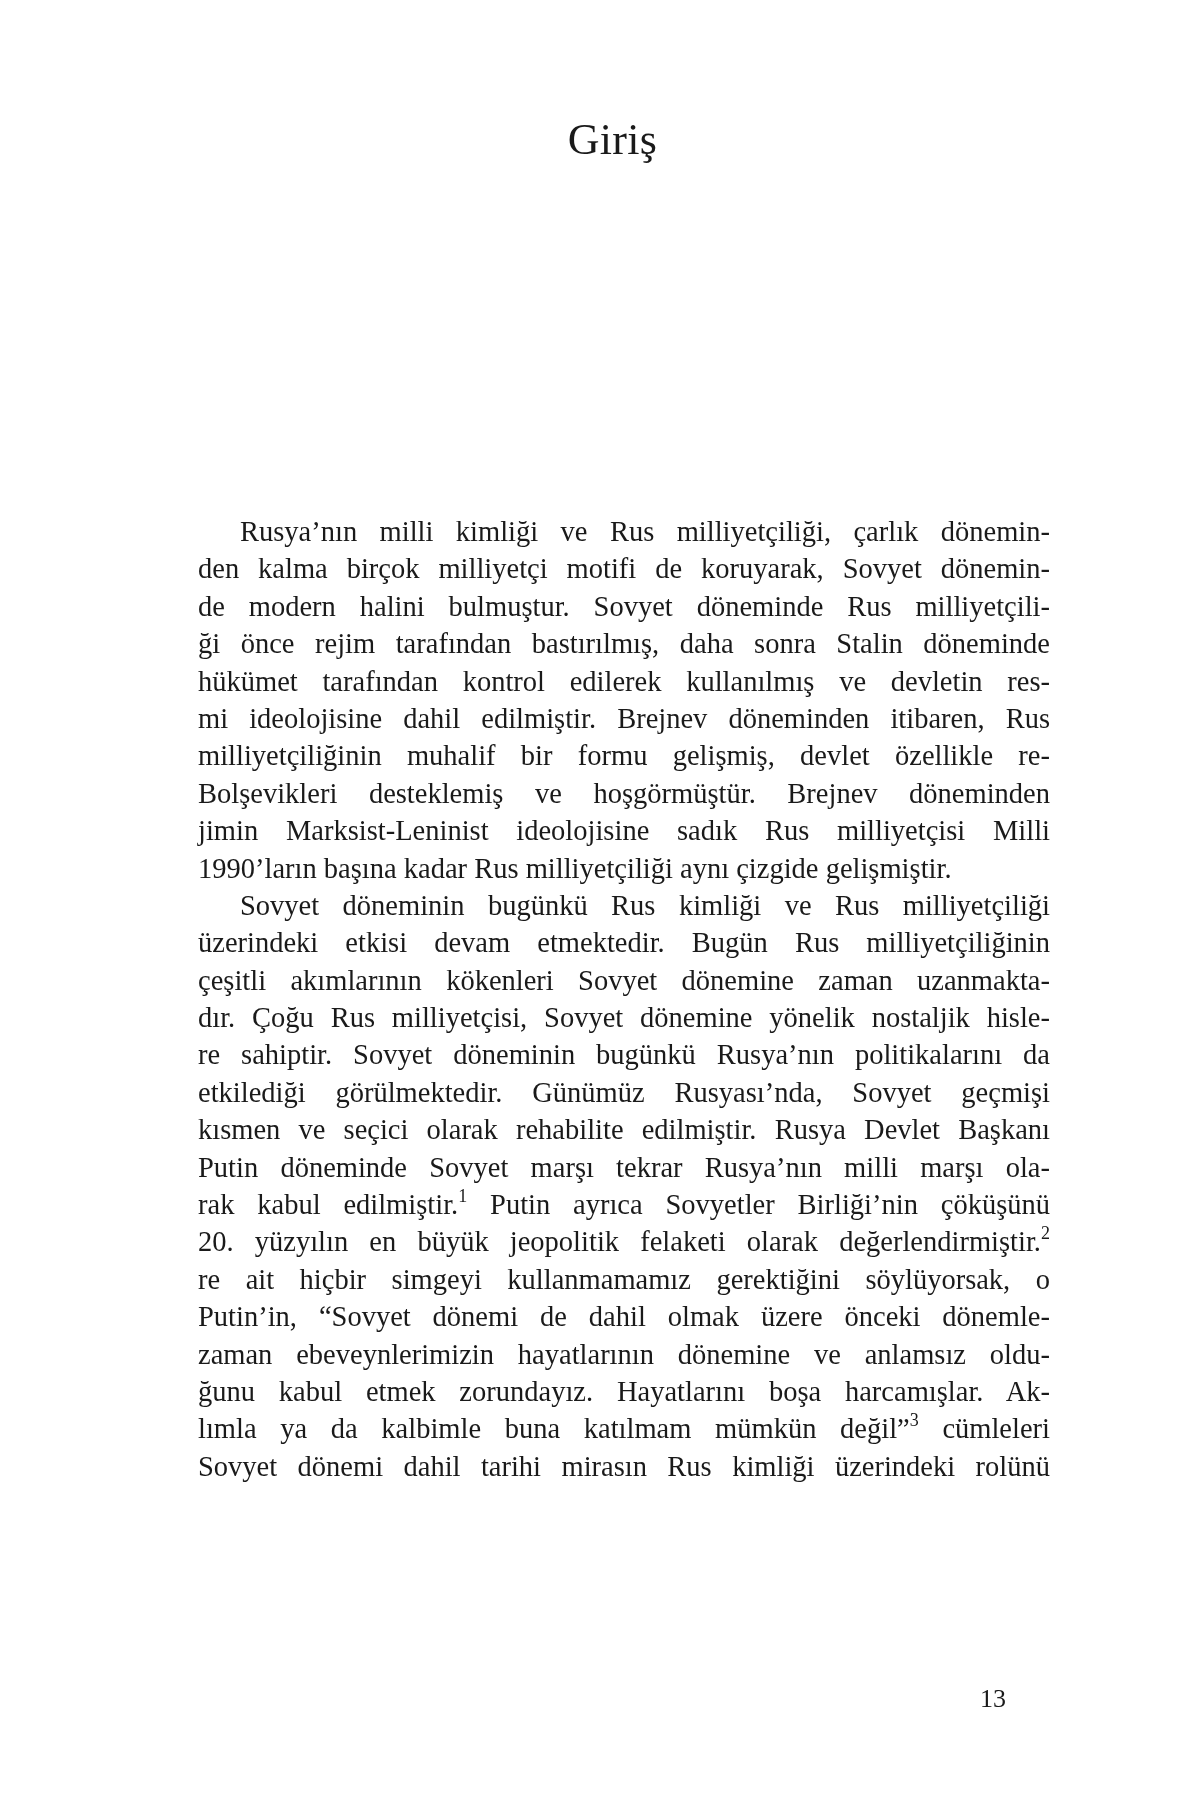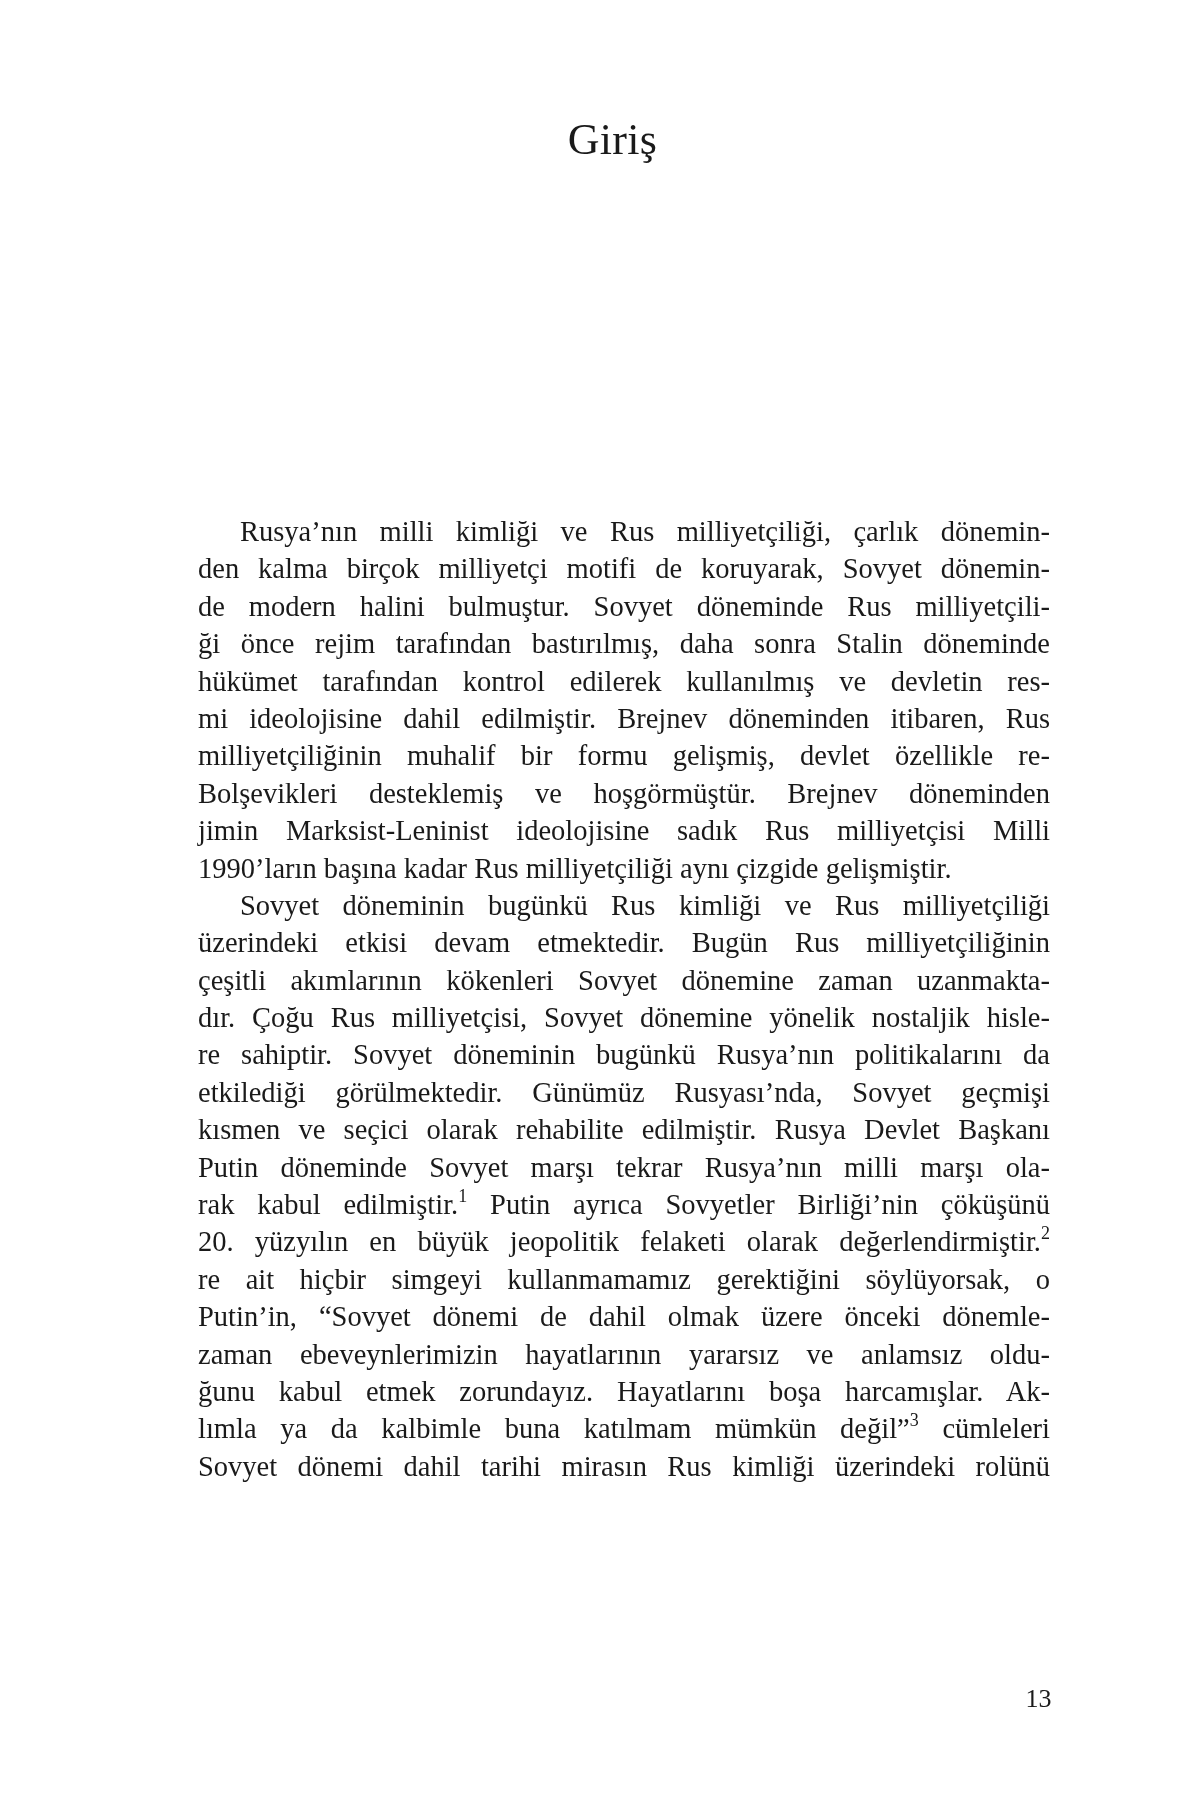--- a/index.html
+++ b/index.html
@@ -51,24 +51,24 @@
       padding-left: 42px;
     }
     sup {
       font-size: 18px;
       line-height: 0;
       position: relative;
       top: -2px;
     }
     .page-number {
       position: absolute;
-      left: 1016px;
+      left: 980px;
       top: 1684px;
       width: 45px;
-      text-align: center;
+      text-align: left;
       font-size: 26px;
     }
   </style>
 </head>
 <body>
 
 <h1 class="page-title">Giriş</h1>
 
 <div class="body-text">
 
@@ -91,20 +91,20 @@
     <span class="line">çeşitli akımlarının kökenleri Sovyet dönemine zaman uzanmakta-</span>
     <span class="line">dır. Çoğu Rus milliyetçisi, Sovyet dönemine yönelik nostaljik hisle-</span>
     <span class="line">re sahiptir. Sovyet döneminin bugünkü Rusya’nın politikalarını da</span>
     <span class="line">etkilediği görülmektedir. Günümüz Rusyası’nda, Sovyet geçmişi</span>
     <span class="line">kısmen ve seçici olarak rehabilite edilmiştir. Rusya Devlet Başkanı</span>
     <span class="line">Putin döneminde Sovyet marşı tekrar Rusya’nın milli marşı ola-</span>
     <span class="line"><span>rak kabul edilmiştir.</span><sup>1</sup><span> Putin ayrıca Sovyetler Birliği’nin çöküşünü</span></span>
     <span class="line"><span>20. yüzyılın en büyük jeopolitik felaketi olarak değerlendirmiştir.</span><sup>2</sup><span></span></span>
     <span class="line">re ait hiçbir simgeyi kullanmamamız gerektiğini söylüyorsak, o</span>
     <span class="line">Putin’in, “Sovyet dönemi de dahil olmak üzere önceki dönemle-</span>
-    <span class="line">zaman ebeveynlerimizin hayatlarının yararsız ve anlamsız oldu-</span>
+    <span class="line">zaman ebeveynlerimizin hayatlarının dönemine ve anlamsız oldu-</span>
     <span class="line">ğunu kabul etmek zorundayız. Hayatlarını boşa harcamışlar. Ak-</span>
     <span class="line"><span>lımla ya da kalbimle buna katılmam mümkün değil”</span><sup>3</sup><span> cümleleri</span></span>
     <span class="line">Sovyet dönemi dahil tarihi mirasın Rus kimliği üzerindeki rolünü</span>
   </div>
 </div>
 
 <div class="page-number">13</div>
 
 </body></html>

